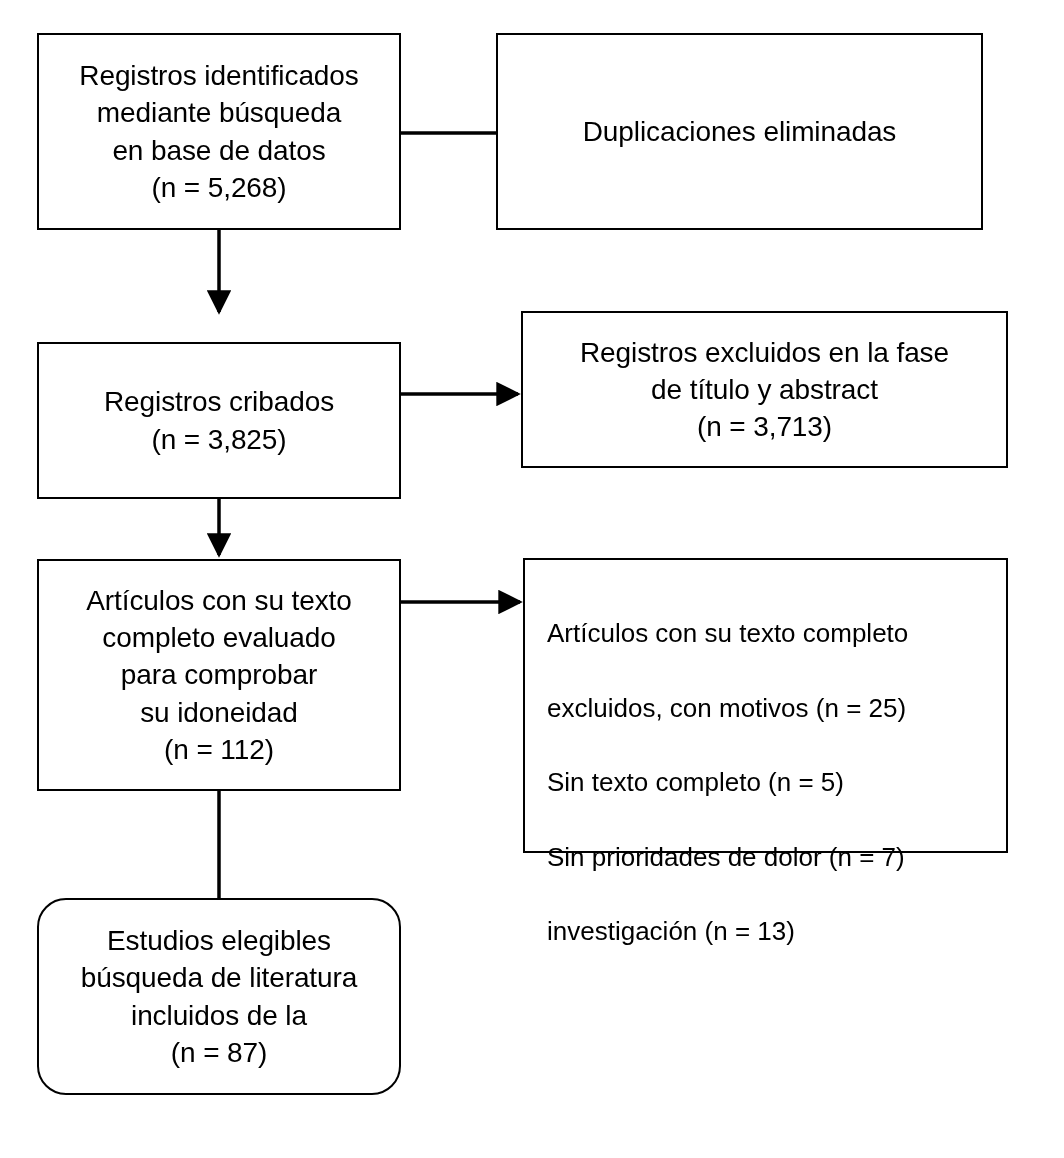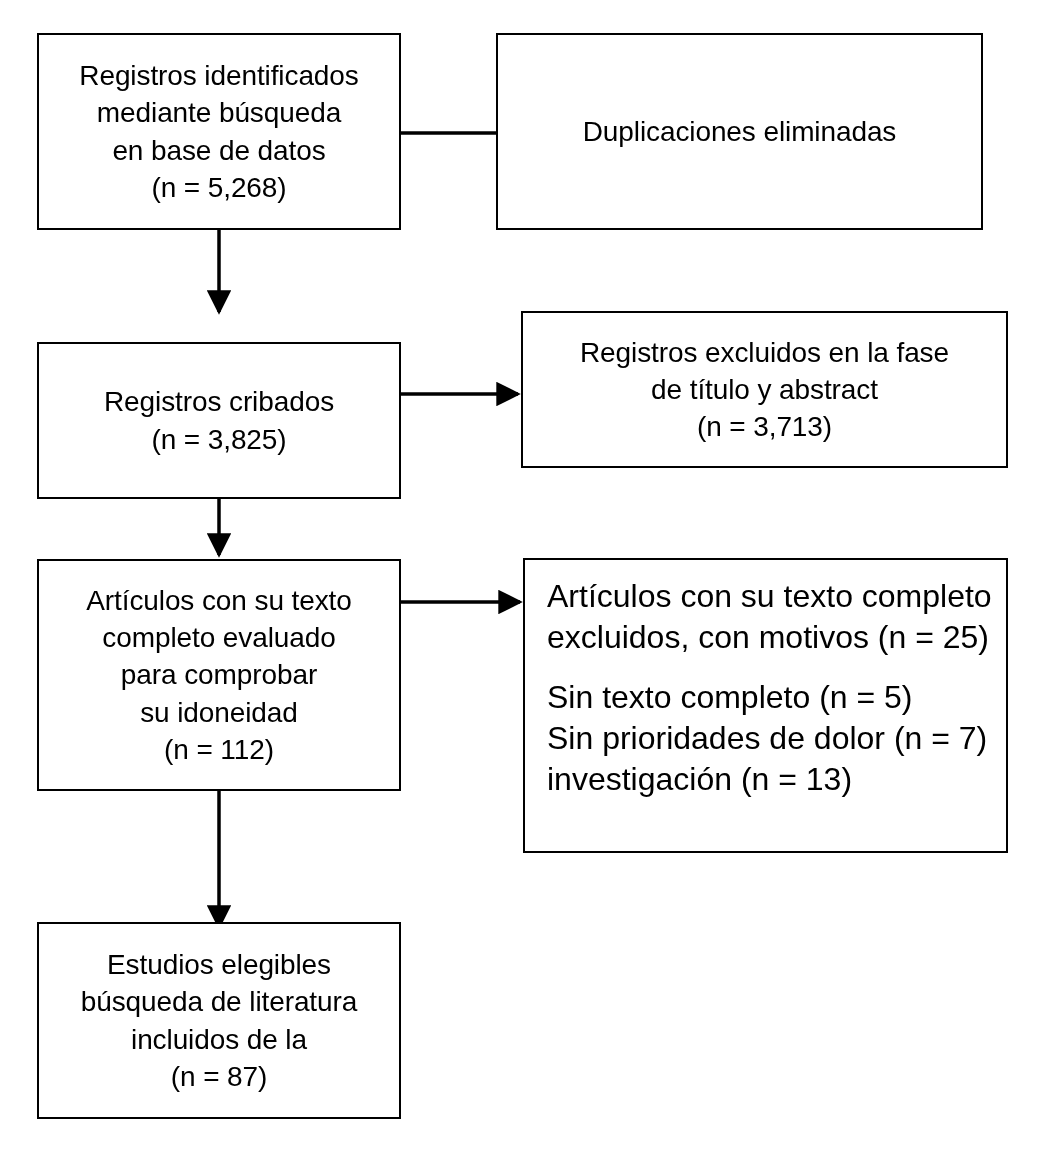--- a/index.html
+++ b/index.html
@@ -53,23 +53,24 @@
     line-height: 1.33;
     white-space: pre;
     letter-spacing: -0.1px;
   }
   .box-line.spacer {
     height: 18px;
     line-height: 18px;
     font-size: 0;
   }
   .reasons-line {
-    font-size: 32px;
+    font-size: 26px;
     line-height: 1.29;
     white-space: pre;
+    margin-top: 41px;
   }
 </style>
 </head>
 <body>
 
 <div id="diagram-root">
 
   <svg id="connectors" viewBox="0 0 1064 1158" width="1064" height="1158" xmlns="http://www.w3.org/2000/svg">
     <defs>
       <marker id="arrowhead" markerWidth="7" markerHeight="7" refX="6.2" refY="3.5" orient="auto" markerUnits="strokeWidth">
@@ -134,20 +135,20 @@
 
   <div class="flow-box leftalign" style="left:523px; top:558px; width:485px; height:295px;">
     <div class="reasons-line">Artículos con su texto completo</div>
     <div class="reasons-line">excluidos, con motivos (n = 25)</div>
     <div class="box-line spacer"></div>
     <div class="reasons-line">Sin texto completo (n = 5)</div>
     <div class="reasons-line">Sin prioridades de dolor (n = 7)</div>
     <div class="reasons-line">investigación (n = 13)</div>
   </div>
 
-  <div class="flow-box center" style="left:37px; top:922px; width:364px; height:197px;">
+  <div class="flow-box center" style="left:37px; top:898px; width:364px; height:197px;border-radius:29px;">
     <div class="box-line">Estudios elegibles</div>
     <div class="box-line">búsqueda de literatura</div>
     <div class="box-line">incluidos de la</div>
     <div class="box-line">(n = 87)</div>
   </div>
 
 </div>
 
 </body></html>

